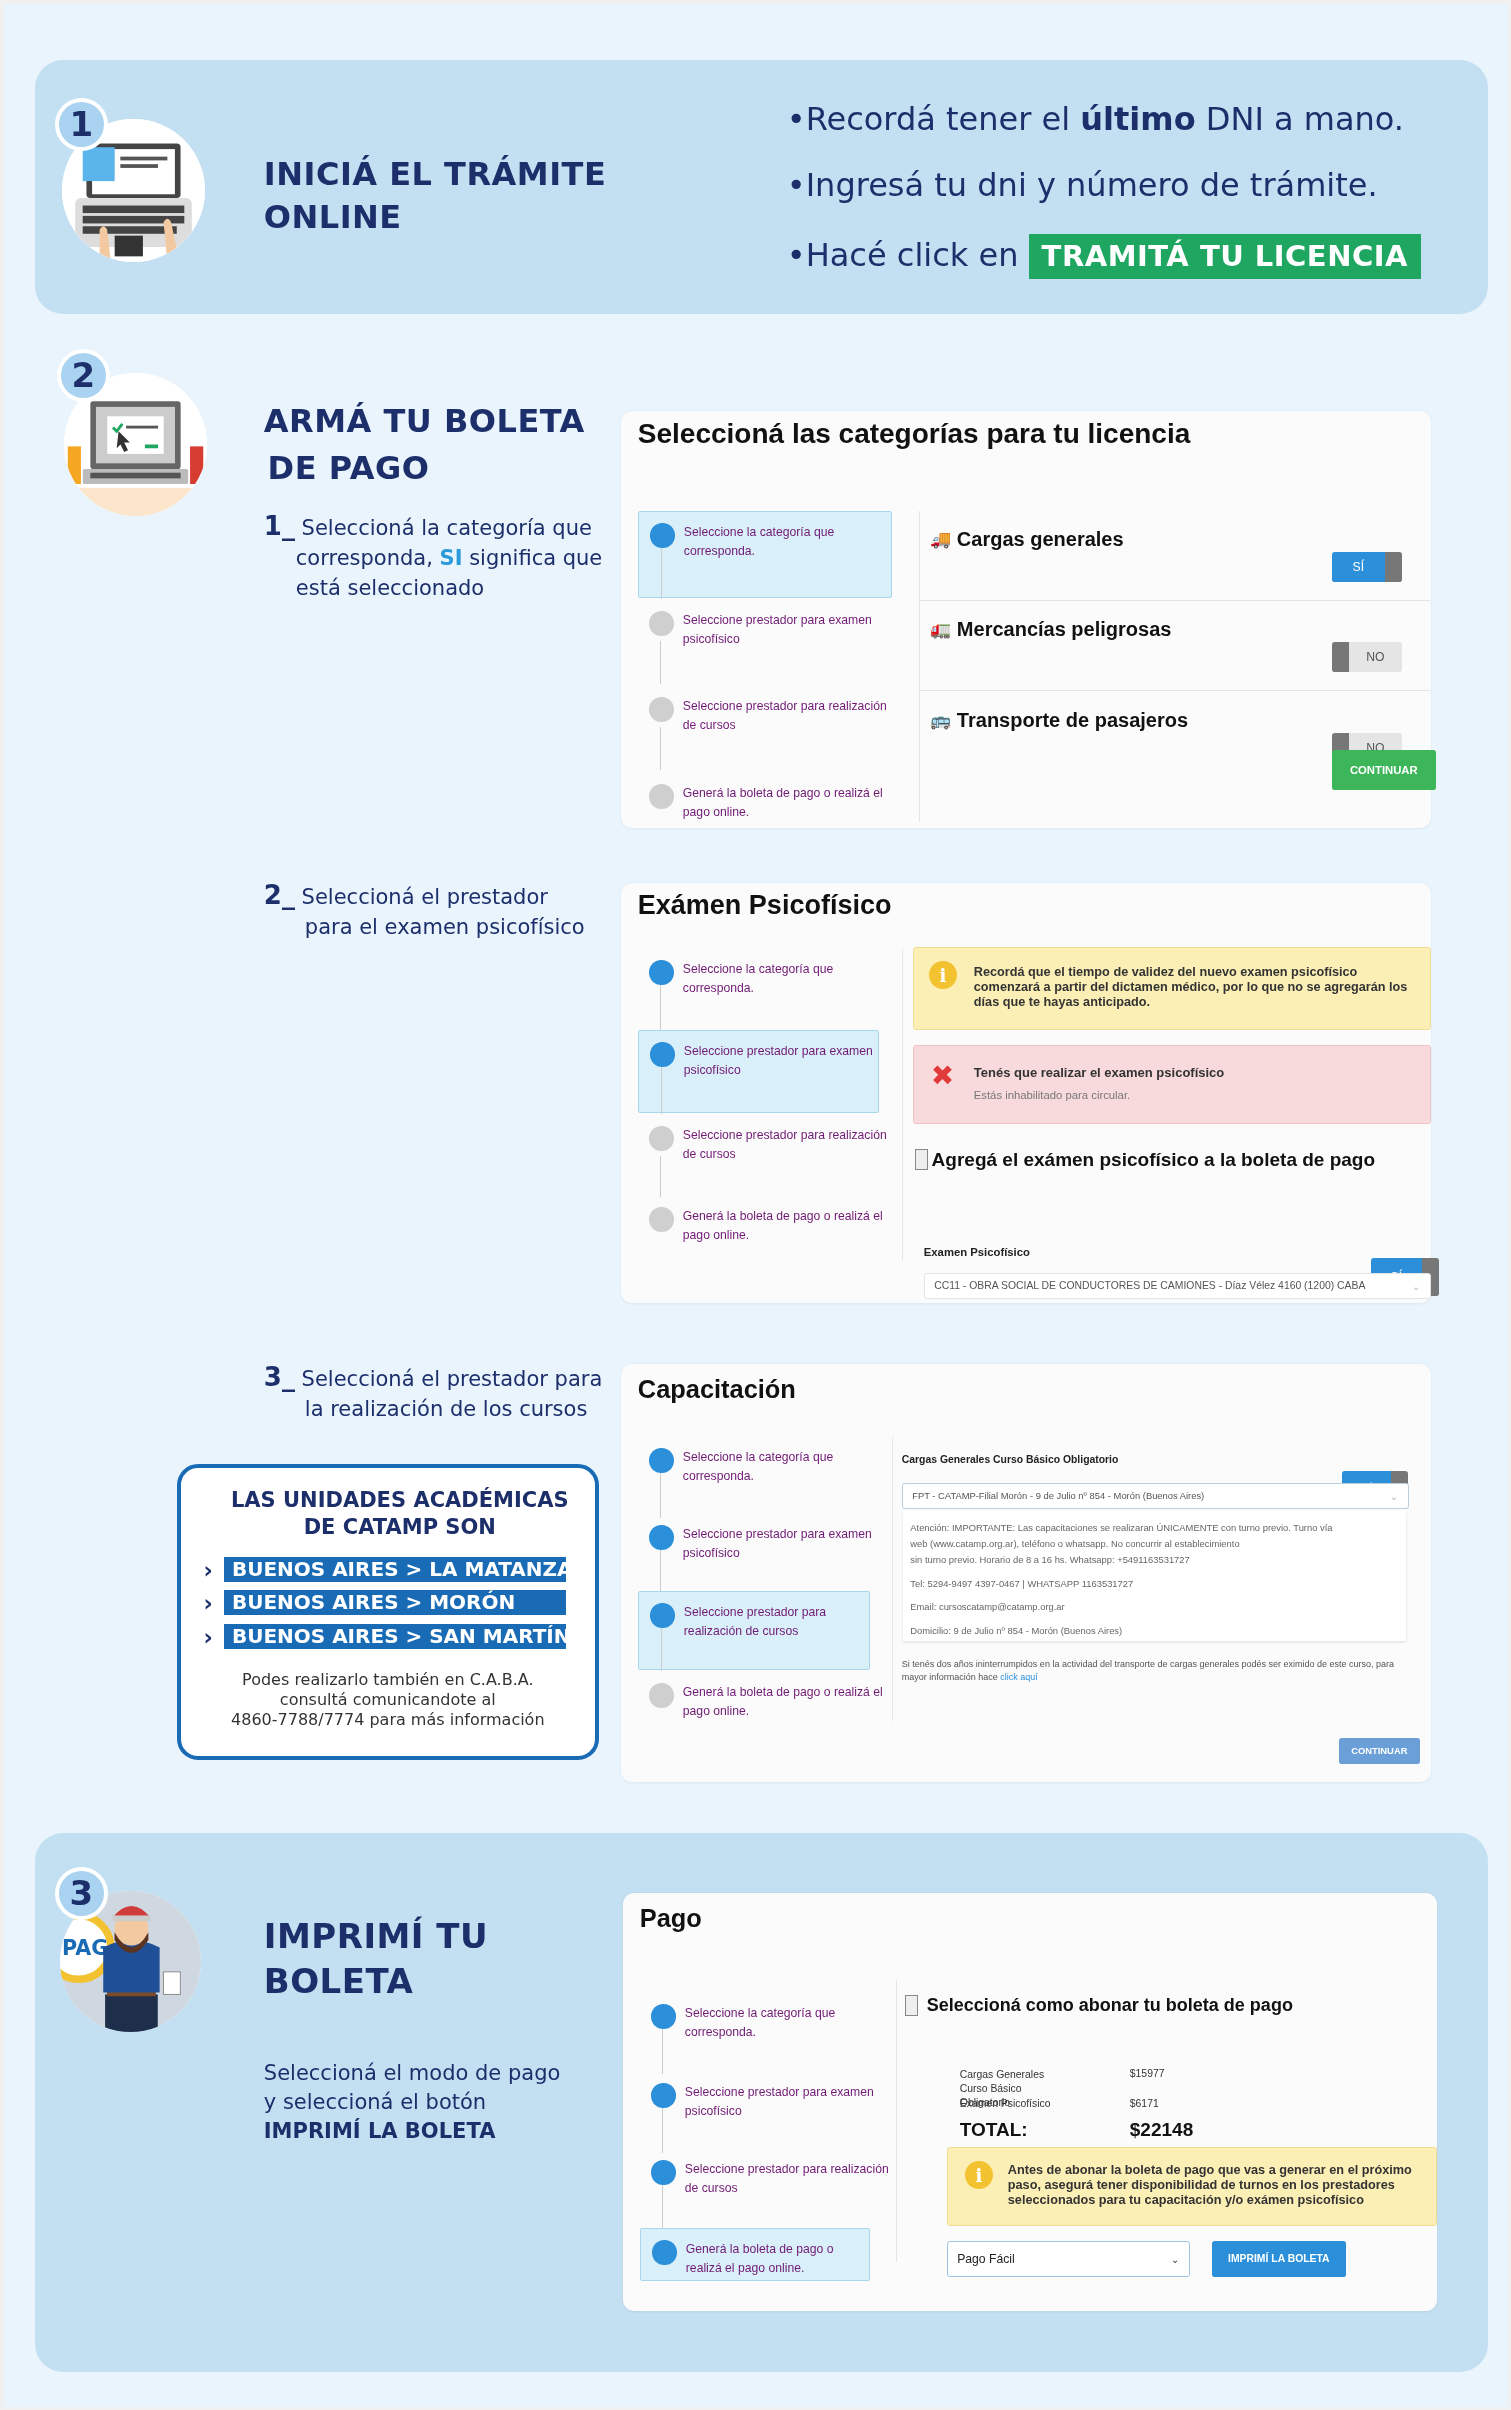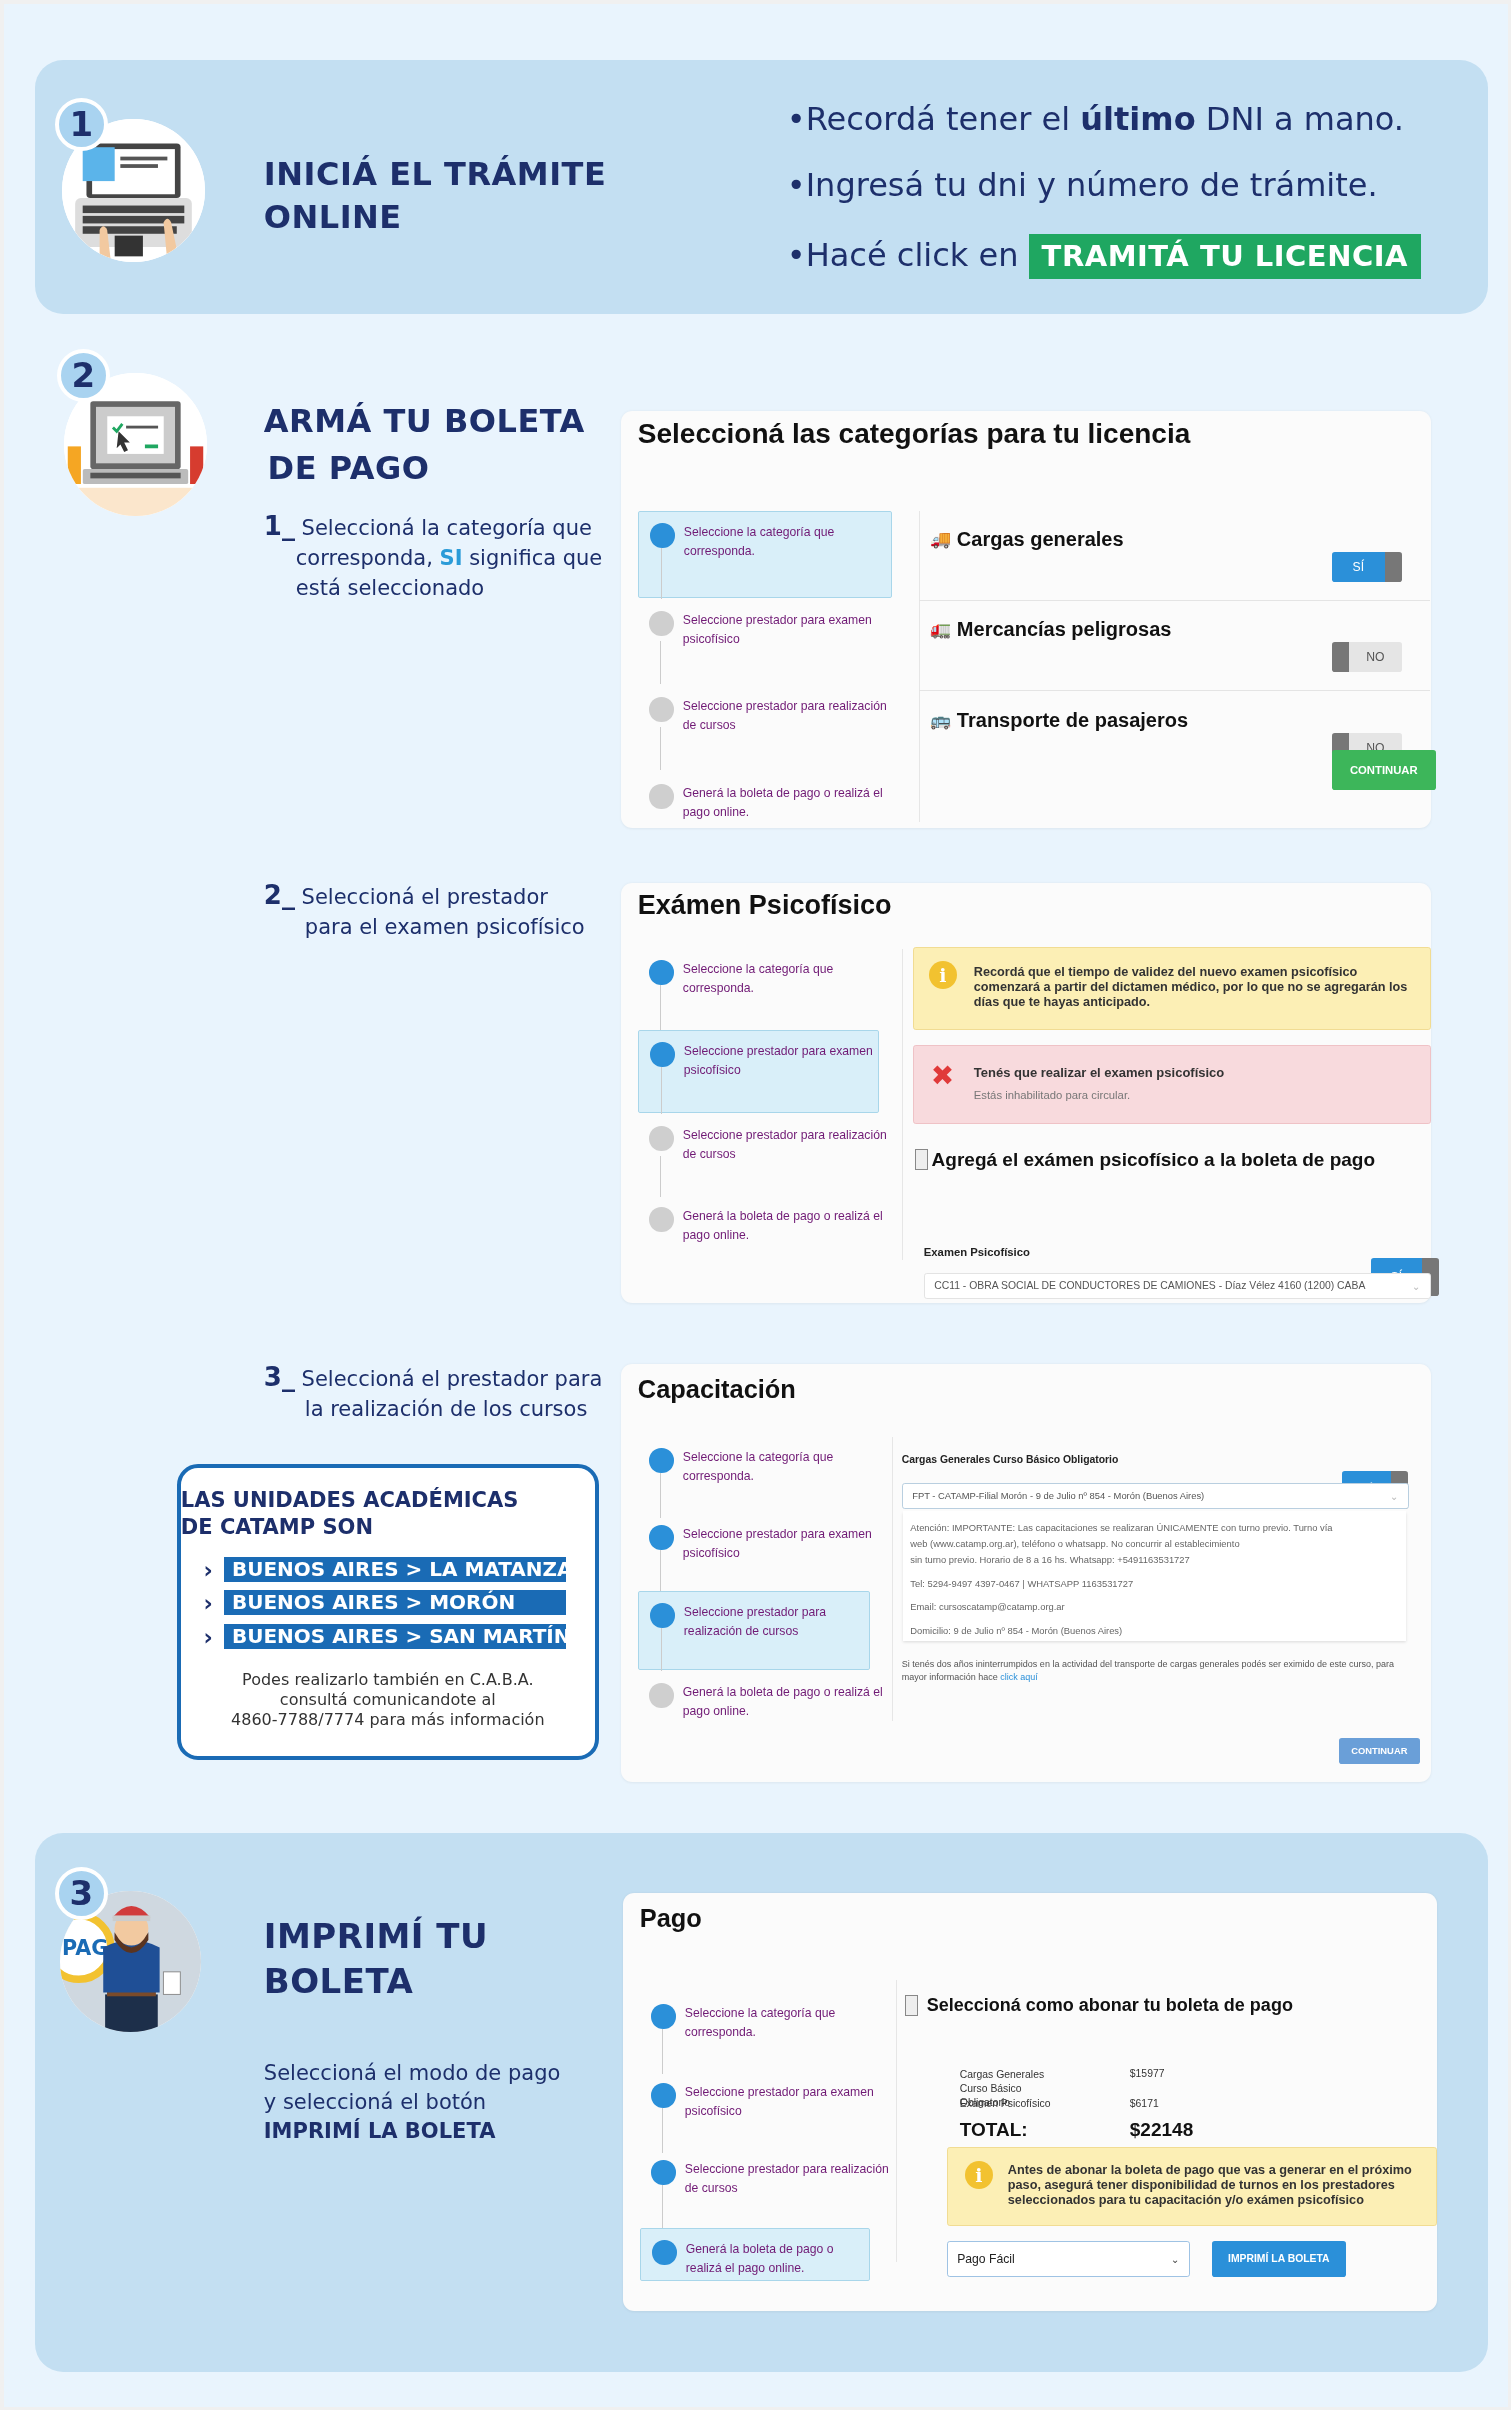--- a/index.html
+++ b/index.html
@@ -314,21 +314,21 @@
         <span class="chev">⌄</span>
     </div>
   </div>
 
   <div class="sub-step" style="left:260px;top:1358px;">
     <div><span class="n">3_</span> <span>Seleccioná el prestador para</span></div>
     <div style="padding-left:41px">la realización de los cursos</div>
   </div>
 
   <div class="catamp-box">
-    <div style="position:absolute;left:0;right:0;top:19px;font-family:'DejaVu Sans',sans-serif;font-weight:bold;font-size:21px;color:#1d2f6b;line-height:27px;">
+    <div style="position:absolute;left:0;right:0;top:19px;text-align:center;font-family:'DejaVu Sans',sans-serif;font-weight:bold;font-size:21px;color:#1d2f6b;line-height:27px;padding-left:24px;">
       <div>LAS UNIDADES ACADÉMICAS</div>
       <div>DE CATAMP SON</div>
     </div>
     <div class="unit-row" style="top:89px;">
       <span class="chev">›</span>
       <span class="bar">BUENOS AIRES &gt; LA MATANZA</span>
     </div>
     <div class="unit-row" style="top:122px;">
       <span class="chev">›</span>
       <span class="bar">BUENOS AIRES &gt; MORÓN</span>

